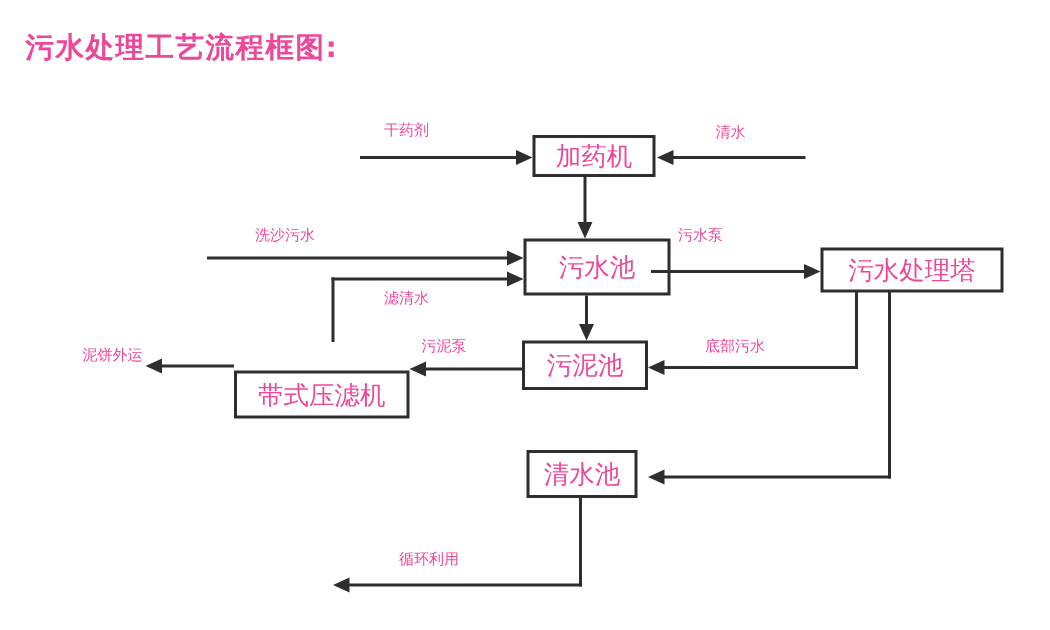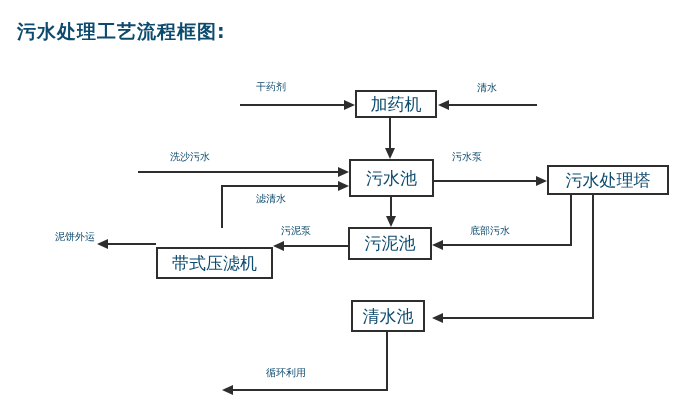--- a/index.html
+++ b/index.html
@@ -1,18 +1,18 @@
 <!DOCTYPE html>
 <html><head>
 <meta charset="utf-8">
 <style>
   html,body{margin:0;padding:0;background:#ffffff;}
   .canvas{
     position:relative;width:700px;height:420px;background:#ffffff;overflow:hidden;
-    font-family:"DejaVu Sans","Liberation Sans",sans-serif;color:#0c4a6e;
+    font-family:"DejaVu Sans","Liberation Sans",sans-serif;color:#ec4899;
   }
   .title{position:absolute;left:17px;top:19px;font-size:19px;font-weight:bold;letter-spacing:1px;}
   .box{
     position:absolute;box-sizing:border-box;border:2px solid #2e2e2e;background:#ffffff;
     display:flex;align-items:center;justify-content:center;font-size:17px;white-space:nowrap;
   }
   .hline,.vline{position:absolute;background:#2e2e2e;}
   .hline{height:2px;}
   .vline{width:2px;}
   .arr{position:absolute;width:0;height:0;}
@@ -25,21 +25,21 @@
 <body>
 
 <div class="canvas">
 
   <div class="title">污水处理工艺流程框图:</div>
 
   <div class="box" style="left:355px;top:90px;width:82px;height:28px;">
     <span>加药机</span>
   </div>
 
-  <div class="box" style="left:349px;top:159px;width:85px;height:38px;">
+  <div class="box" style="left:349px;top:159px;width:98px;height:38px;">
     <span>污水池</span>
   </div>
 
   <div class="box" style="left:547px;top:165px;width:122px;height:30px;">
     <span>污水处理塔</span>
   </div>
 
   <div class="box" style="left:348px;top:227px;width:84px;height:33px;">
     <span>污泥池</span>
   </div>

